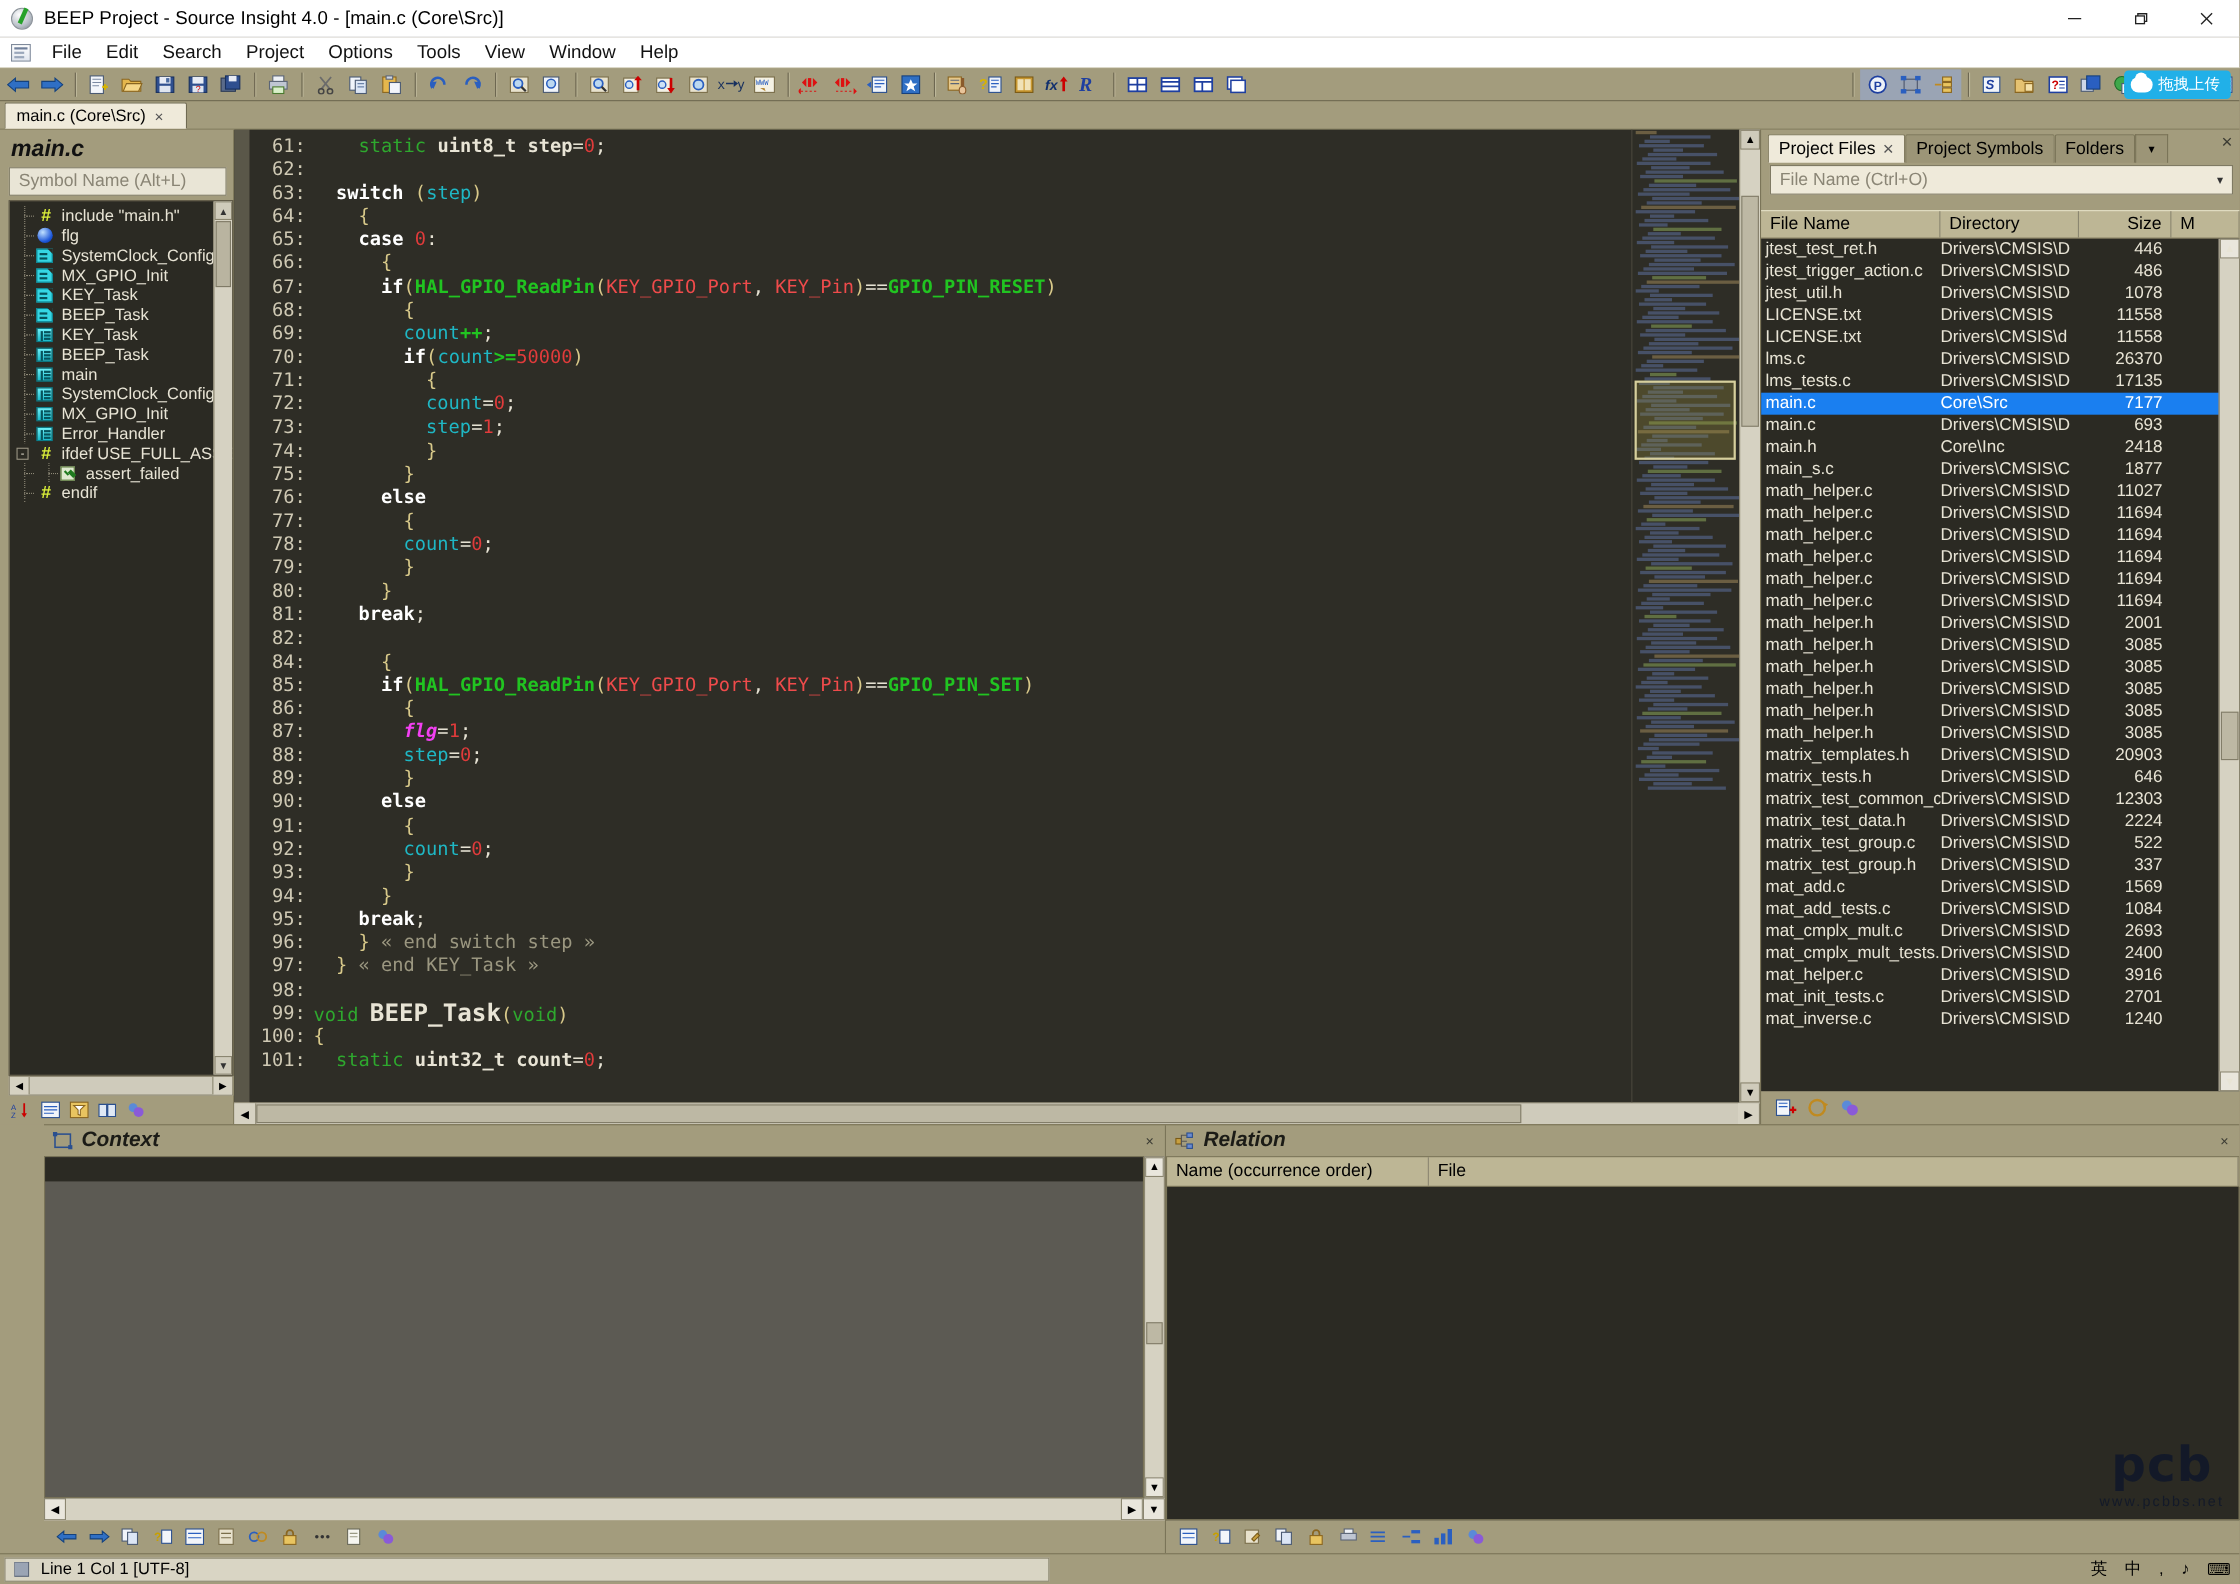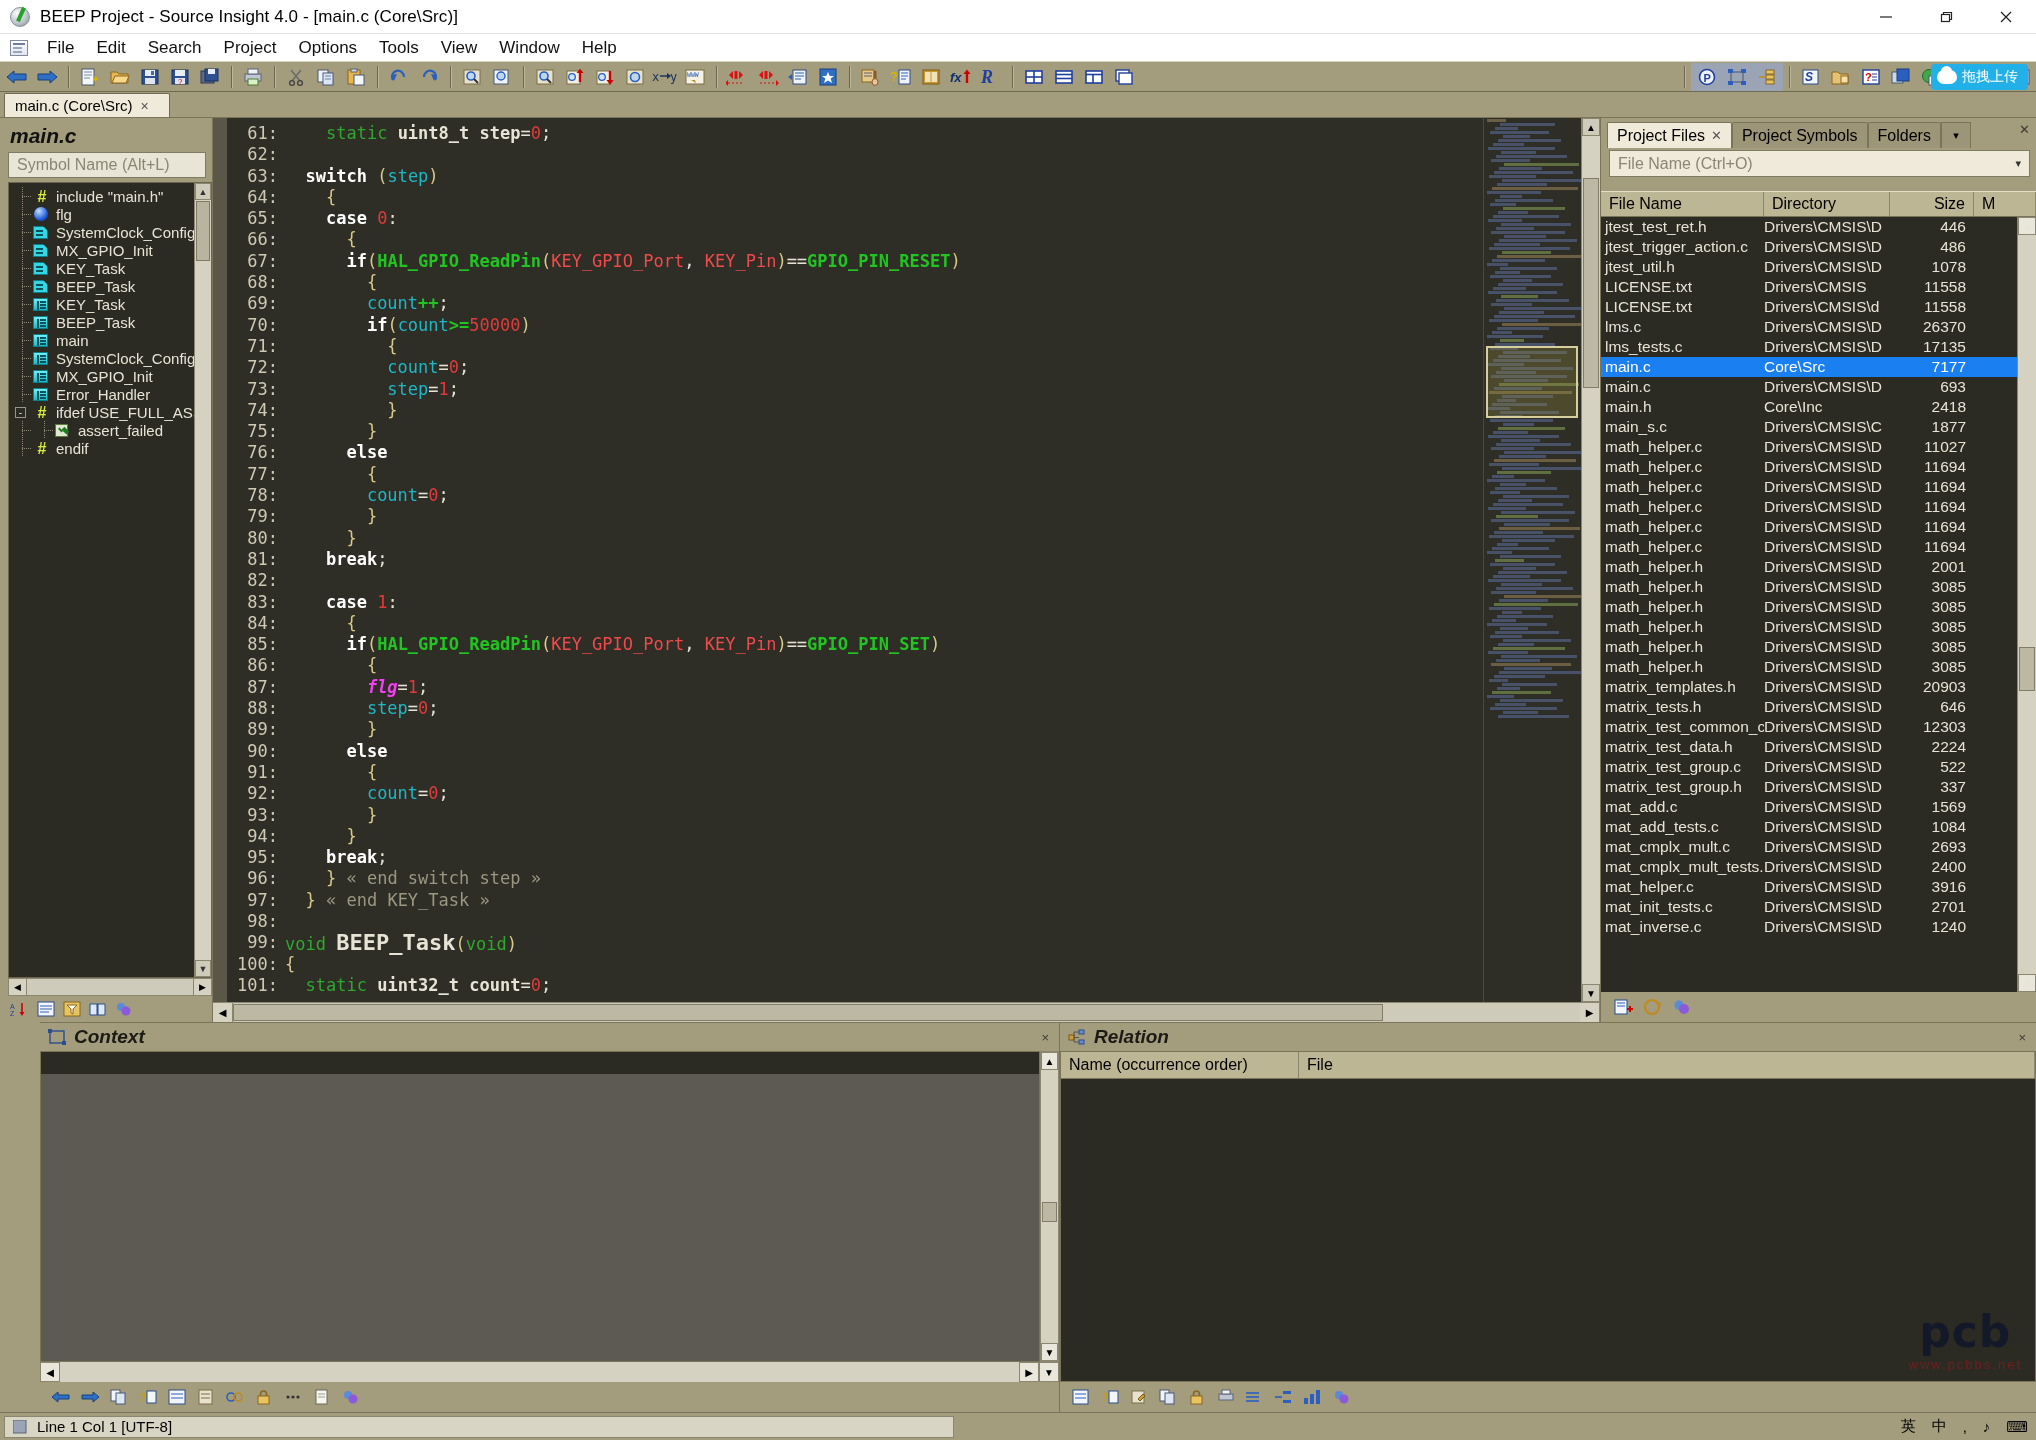--- a/index.html
+++ b/index.html
@@ -198,21 +198,21 @@
   .ctx-h .arr{width:20px;background:#e9e6dc;border:1px solid #8b8670;display:flex;align-items:center;
      justify-content:center;font-size:10px;}
   .ctx-h .sp{flex:1 1 auto;}
   .rel-head{display:flex;height:28px;background:#bdb695;border:1px solid #7a7458;font-size:16px;}
   .rel-head div{padding:3px 8px;border-right:1px solid #8b8670;display:flex;align-items:center;}
   .rel-body{flex:1 1 auto;background:#2b2a23;border:1px solid #7a7458;border-top:none;}
   .dock-tools{height:30px;display:flex;align-items:center;gap:3px;padding-left:8px;}
   .dock-tools .b{width:26px;height:24px;display:flex;align-items:center;justify-content:center;}
   .wm{position:absolute;right:14px;bottom:40px;text-align:center;opacity:.85;}
   .wm .big{font-size:44px;font-weight:bold;color:#0f172a;letter-spacing:1px;font-family:"DejaVu Sans",sans-serif;}
-  .wm .sm{font-size:13px;color:#7f1d1d;letter-spacing:2px;}
+  .wm .sm{font-size:13px;color:#0f172a;letter-spacing:2px;}
 
   
   .statusbar{height:28px;flex:0 0 28px;display:flex;align-items:center;background:#a39c7d;
      border-top:1px solid #7a7458;font-size:15px;position:relative;}
   .sb-left{background:#d9d5c4;border:1px solid #8b8670;height:22px;margin-left:4px;width:950px;
      display:flex;align-items:center;padding-left:32px;gap:22px;position:relative;}
   .sb-right{position:absolute;right:8px;display:flex;align-items:center;gap:16px;font-size:15px;}
 </style>
 </head>
 <body>
@@ -796,21 +796,20 @@
               <div class="cl-row"><span class="lnum">73:</span><span class="ctext"><span class="op">          </span><span class="var">step</span><span class="op">=</span><span class="num">1</span><span class="op">;</span></span></div>
               <div class="cl-row"><span class="lnum">74:</span><span class="ctext"><span class="op">          </span><span class="br">}</span></span></div>
               <div class="cl-row"><span class="lnum">75:</span><span class="ctext"><span class="op">        </span><span class="br">}</span></span></div>
               <div class="cl-row"><span class="lnum">76:</span><span class="ctext"><span class="op">      </span><span class="k">else</span></span></div>
               <div class="cl-row"><span class="lnum">77:</span><span class="ctext"><span class="op">        </span><span class="br">{</span></span></div>
               <div class="cl-row"><span class="lnum">78:</span><span class="ctext"><span class="op">        </span><span class="var">count</span><span class="op">=</span><span class="num">0</span><span class="op">;</span></span></div>
               <div class="cl-row"><span class="lnum">79:</span><span class="ctext"><span class="op">        </span><span class="br">}</span></span></div>
               <div class="cl-row"><span class="lnum">80:</span><span class="ctext"><span class="op">      </span><span class="br">}</span></span></div>
               <div class="cl-row"><span class="lnum">81:</span><span class="ctext"><span class="op">    </span><span class="k">break</span><span class="op">;</span></span></div>
               <div class="cl-row"><span class="lnum">82:</span><span class="ctext"></span></div>
-              <div class="cl-row"><span class="lnum">83:</span><span class="ctext"><span class="op">    </span><span class="k">case</span><span class="op"> </span><span class="num">1</span><span class="op">:</span></span></div>
               <div class="cl-row"><span class="lnum">84:</span><span class="ctext"><span class="op">      </span><span class="br">{</span></span></div>
               <div class="cl-row"><span class="lnum">85:</span><span class="ctext"><span class="op">      </span><span class="k">if</span><span class="br">(</span><span class="fn">HAL_GPIO_ReadPin</span><span class="br">(</span><span class="mac">KEY_GPIO_Port</span><span class="op">, </span><span class="mac">KEY_Pin</span><span class="br">)</span><span class="op">==</span><span class="fn">GPIO_PIN_SET</span><span class="br">)</span></span></div>
               <div class="cl-row"><span class="lnum">86:</span><span class="ctext"><span class="op">        </span><span class="br">{</span></span></div>
               <div class="cl-row"><span class="lnum">87:</span><span class="ctext"><span class="op">        </span><span class="glob">flg</span><span class="op">=</span><span class="num">1</span><span class="op">;</span></span></div>
               <div class="cl-row"><span class="lnum">88:</span><span class="ctext"><span class="op">        </span><span class="var">step</span><span class="op">=</span><span class="num">0</span><span class="op">;</span></span></div>
               <div class="cl-row"><span class="lnum">89:</span><span class="ctext"><span class="op">        </span><span class="br">}</span></span></div>
               <div class="cl-row"><span class="lnum">90:</span><span class="ctext"><span class="op">      </span><span class="k">else</span></span></div>
               <div class="cl-row"><span class="lnum">91:</span><span class="ctext"><span class="op">        </span><span class="br">{</span></span></div>
               <div class="cl-row"><span class="lnum">92:</span><span class="ctext"><span class="op">        </span><span class="var">count</span><span class="op">=</span><span class="num">0</span><span class="op">;</span></span></div>
               <div class="cl-row"><span class="lnum">93:</span><span class="ctext"><span class="op">        </span><span class="br">}</span></span></div>

